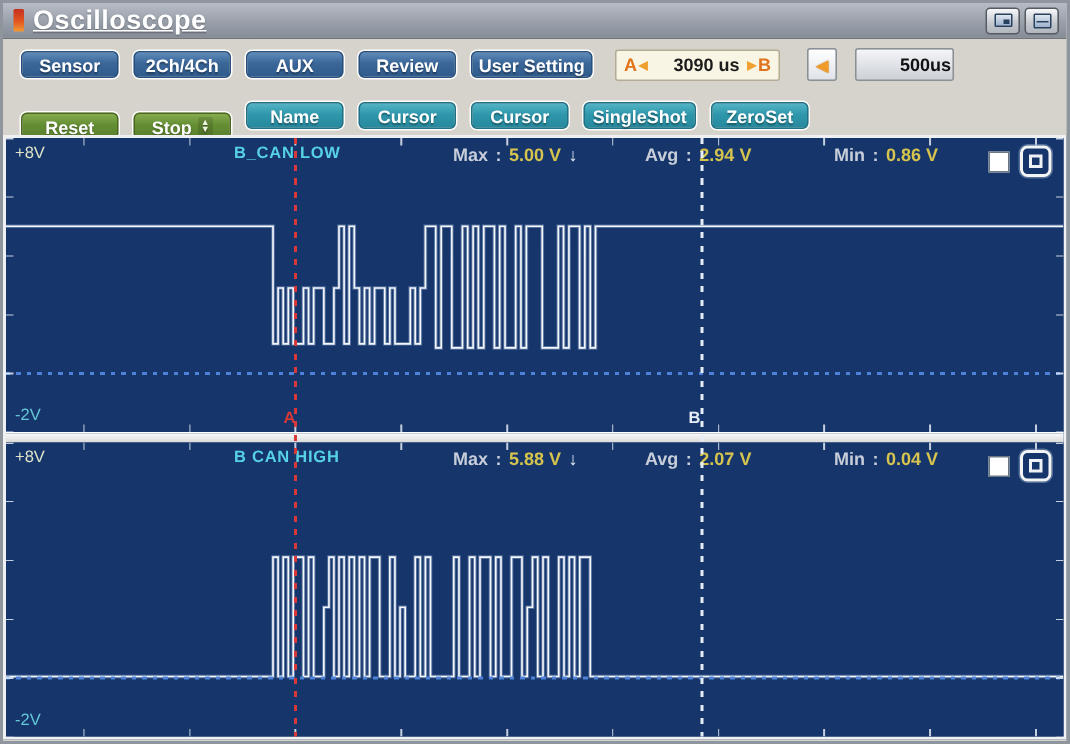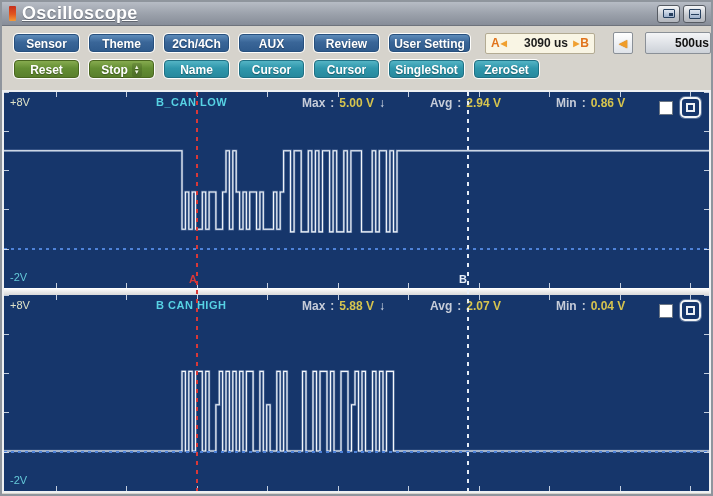--- a/index.html
+++ b/index.html
@@ -32,21 +32,21 @@
   .tb-row{ position:absolute; left:12px; display:flex; gap:10px; align-items:center; }
   .row1{ top:6px; } .row2{ top:34px; }
   .btn{
     height:18px; border-radius:4px; color:#fff; font-size:12px; font-weight:bold;
     display:flex; align-items:flex-end; justify-content:center; cursor:pointer;
     text-shadow:0 1px 1px rgba(0,0,0,.35); box-shadow:0 0 0 1px #fdfdfb; gap:4px;
   }
   .w65{ width:65px; } .w75{ width:75px; } .w81{ width:81px; }
   .btn-blue{ background:linear-gradient(#5e8cba,#3a6698 45%,#2f5b8d); border:1px solid #27507e; }
   .btn-teal{ background:linear-gradient(#54b4c5,#2f97ac 45%,#27899d); border:1px solid #1f7185; }
-  .btn-green{ background:linear-gradient(#86ab4f,#648e33 45%,#597f2c); border:1px solid #4a671f; }
+  .btn-green{ background:linear-gradient(#86ab4f,#648e33 45%,#597f2c); border:1px solid #4a671f;margin-top:15px; }
   .spin-ico{ display:flex; flex-direction:column; line-height:5px; font-size:6px; color:#eef4e0;
     background:rgba(0,0,0,.12); border-radius:2px; padding:2px 2px; }
   
   .ab-box{
     width:110px; height:21px; margin-left:5px; border:1px solid #b3ab93; border-radius:2px;
     background:#f9f5e4; display:flex; align-items:center; padding:0 5px; font-weight:bold;
   }
   .ab-letter{ color:#e0731c; font-size:12px; }
   .ab-arrow{ color:#f0a030; font-size:8px; padding:0 1px; cursor:pointer; }
   .ab-value{ flex:1; text-align:center; color:#1c1c1c; font-size:12px;padding-left:12px; }
@@ -105,23 +105,20 @@
       <div class="ico-split"></div>
     </div>
   </div>
 
   <div class="toolbar">
     <div class="tb-row row1">
       <div class="btn btn-blue w65">
           <span>Sensor</span>
         </div>
       <div class="btn btn-blue w65">
-          <span>Theme</span>
-        </div>
-      <div class="btn btn-blue w65">
           <span>2Ch/4Ch</span>
         </div>
       <div class="btn btn-blue w65">
           <span>AUX</span>
         </div>
       <div class="btn btn-blue w65">
           <span>Review</span>
         </div>
       <div class="btn btn-blue w81">
           <span>User Setting</span>

